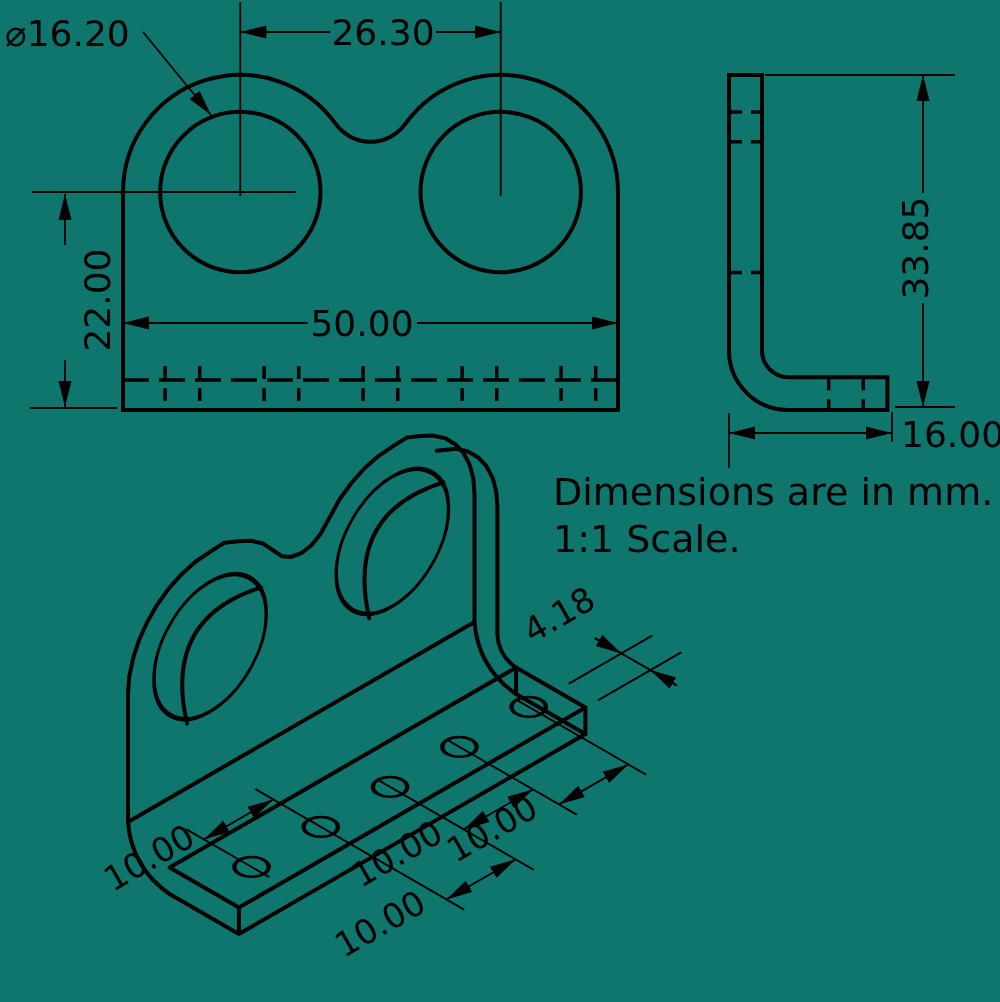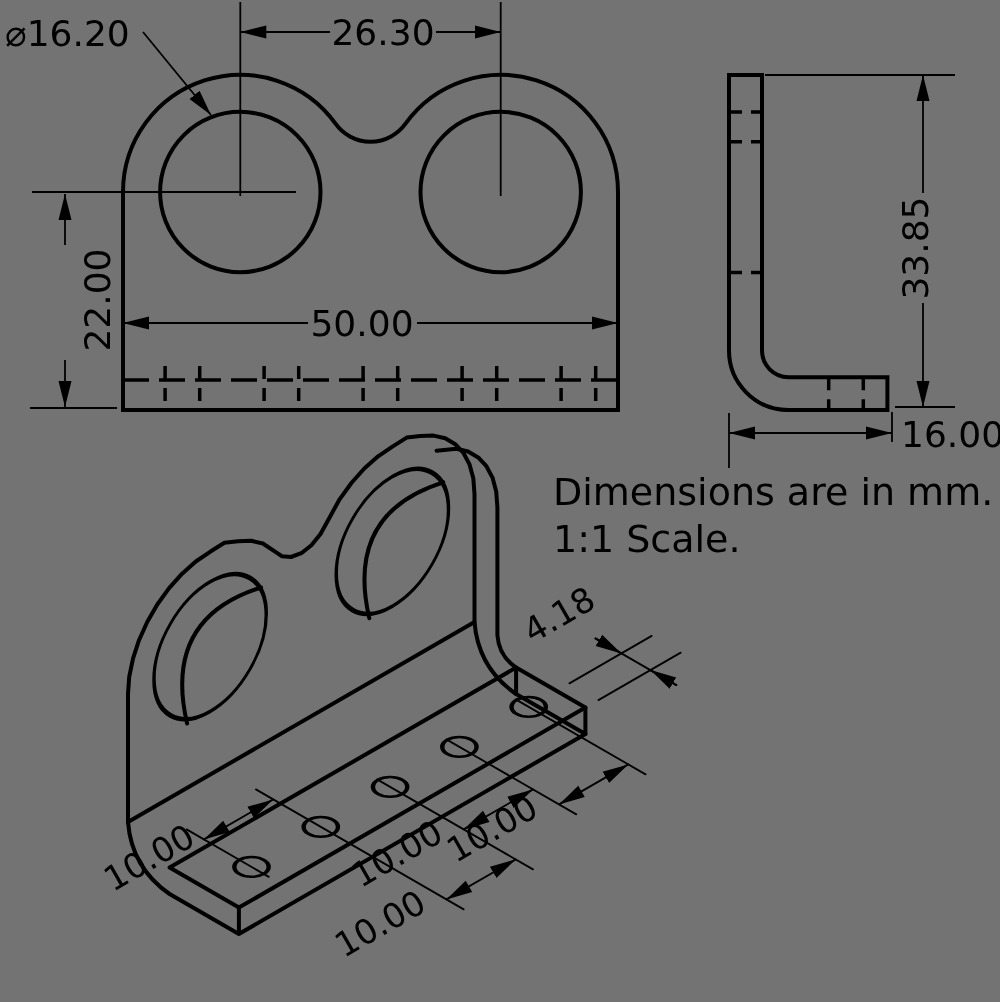--- a/index.html
+++ b/index.html
@@ -1,16 +1,16 @@
 <!DOCTYPE html>
 <html><head>
 <meta charset="utf-8">
 <style>
   html,body{margin:0;padding:0;background:#ffffff;}
-  .page{position:relative;width:1000px;height:1002px;background:#737373;overflow:hidden;
+  .page{position:relative;width:1000px;height:1002px;background:#0f766e;overflow:hidden;
         font-family:"DejaVu Sans","Liberation Sans",sans-serif;}
   svg{position:absolute;left:0;top:0;}
   svg text{fill:#000;}
   .dimtxt{font-size:36px;}
   .isotxt{font-size:34px;}
   .notetxt{font-size:38px;}
   .thick{stroke:#000;stroke-width:4;fill:none;}
   .thin{stroke:#000;stroke-width:1.8;fill:none;}
   .hidden1{stroke:#000;stroke-width:3.5;fill:none;stroke-dasharray:26 10;}
   .hidden2{stroke:#000;stroke-width:3.5;fill:none;stroke-dasharray:13 9;}

